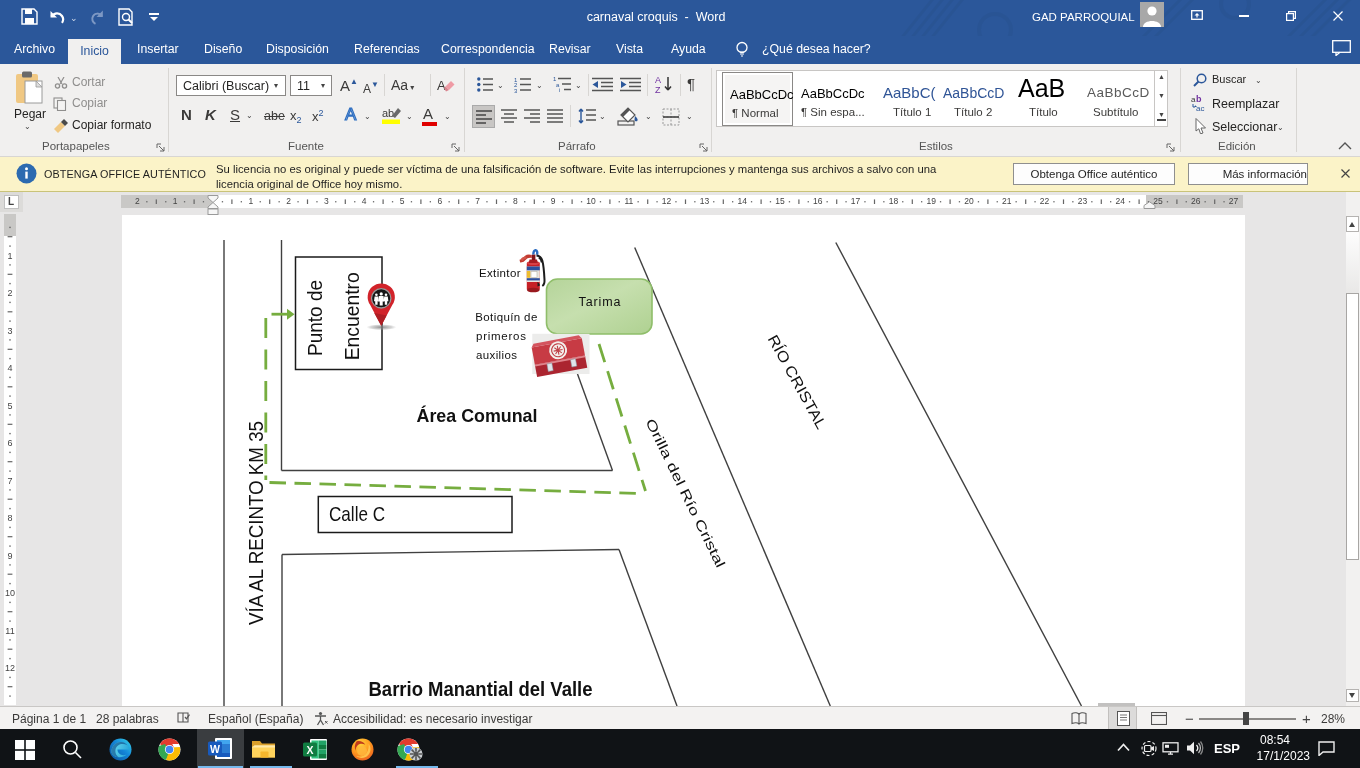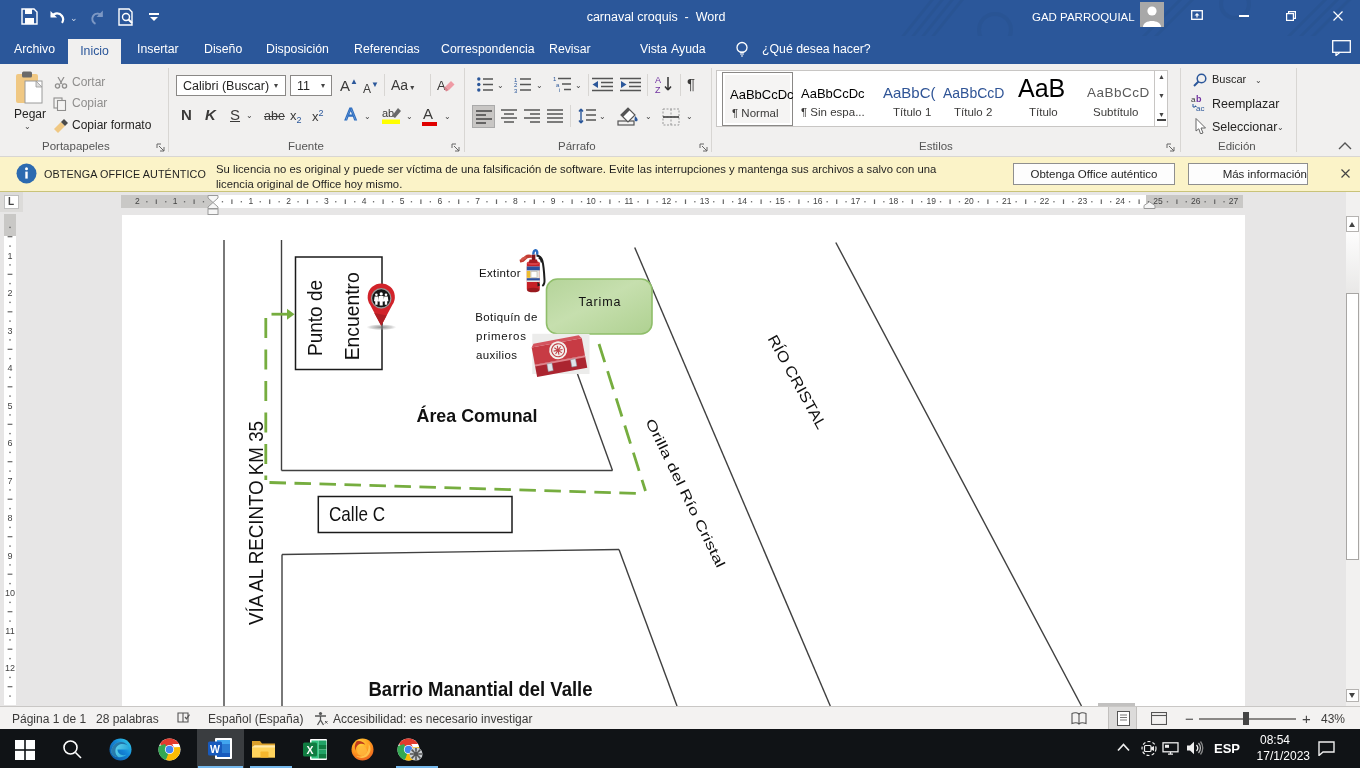--- a/index.html
+++ b/index.html
@@ -90,21 +90,21 @@
   <div class="abs" style="left:14px;top:6px;">Archivo</div>
 
   <div class="abs" style="left:68px;top:3px;width:53px;height:25px;background:#f1f0ef;color:#2b579a;text-align:center;line-height:24px;">Inicio</div>
 
   <div class="abs" style="left:137px;top:6px;">Insertar</div>
   <div class="abs" style="left:204px;top:6px;text-align:center;">Diseño</div>
   <div class="abs" style="left:266px;top:6px;">Disposición</div>
   <div class="abs" style="left:354px;top:6px;">Referencias</div>
   <div class="abs" style="left:441px;top:6px;">Correspondencia</div>
   <div class="abs" style="left:549px;top:6px;">Revisar</div>
-  <div class="abs" style="left:640px;top:6px;">Vista</div>
+  <div class="abs" style="left:616px;top:6px;">Vista</div>
   <div class="abs" style="left:671px;top:6px;">Ayuda</div>
 
   <svg class="abs" style="left:735px;top:5px;width:14px;height:18px;" viewBox="0 0 14 18">
     <circle cx="7" cy="6.5" r="5" fill="none" stroke="#fff" stroke-width="1.3"></circle>
     <path d="M5 11 h4 M5 13 h4" stroke="#fff" stroke-width="1.2"></path>
     <path d="M6 15 h2" stroke="#fff" stroke-width="1.2"></path>
   </svg>
 
   <div class="abs" style="left:762px;top:6px;">¿Qué desea hacer?</div>
 
@@ -774,21 +774,21 @@
   </svg>
 
   <div class="abs" style="left:1185px;top:3px;font-size:15px;color:#444;">−</div>
 
   <div class="abs" style="left:1199px;top:11px;width:97px;height:1.6px;background:#8a8886;"></div>
 
   <div class="abs" style="left:1243px;top:5px;width:6px;height:13px;background:#444;"></div>
 
   <div class="abs" style="left:1302px;top:3px;font-size:15px;color:#444;">+</div>
 
-  <div class="abs" style="left:1321px;top:5px;">43%</div>
+  <div class="abs" style="left:1321px;top:5px;">28%</div>
 </div>
 
 <div class="abs" id="taskbar" style="left:0;top:729px;width:1360px;height:39px;background:#101316;">
 
   <svg class="abs" style="left:15px;top:11px;width:20px;height:20px;" viewBox="0 0 20 20">
     <rect x="0" y="0" width="9.2" height="9.2" fill="#fff"></rect>
       <rect x="10.8" y="0" width="9.2" height="9.2" fill="#fff"></rect>
     <rect x="0" y="10.8" width="9.2" height="9.2" fill="#fff"></rect>
       <rect x="10.8" y="10.8" width="9.2" height="9.2" fill="#fff"></rect>
   </svg>

